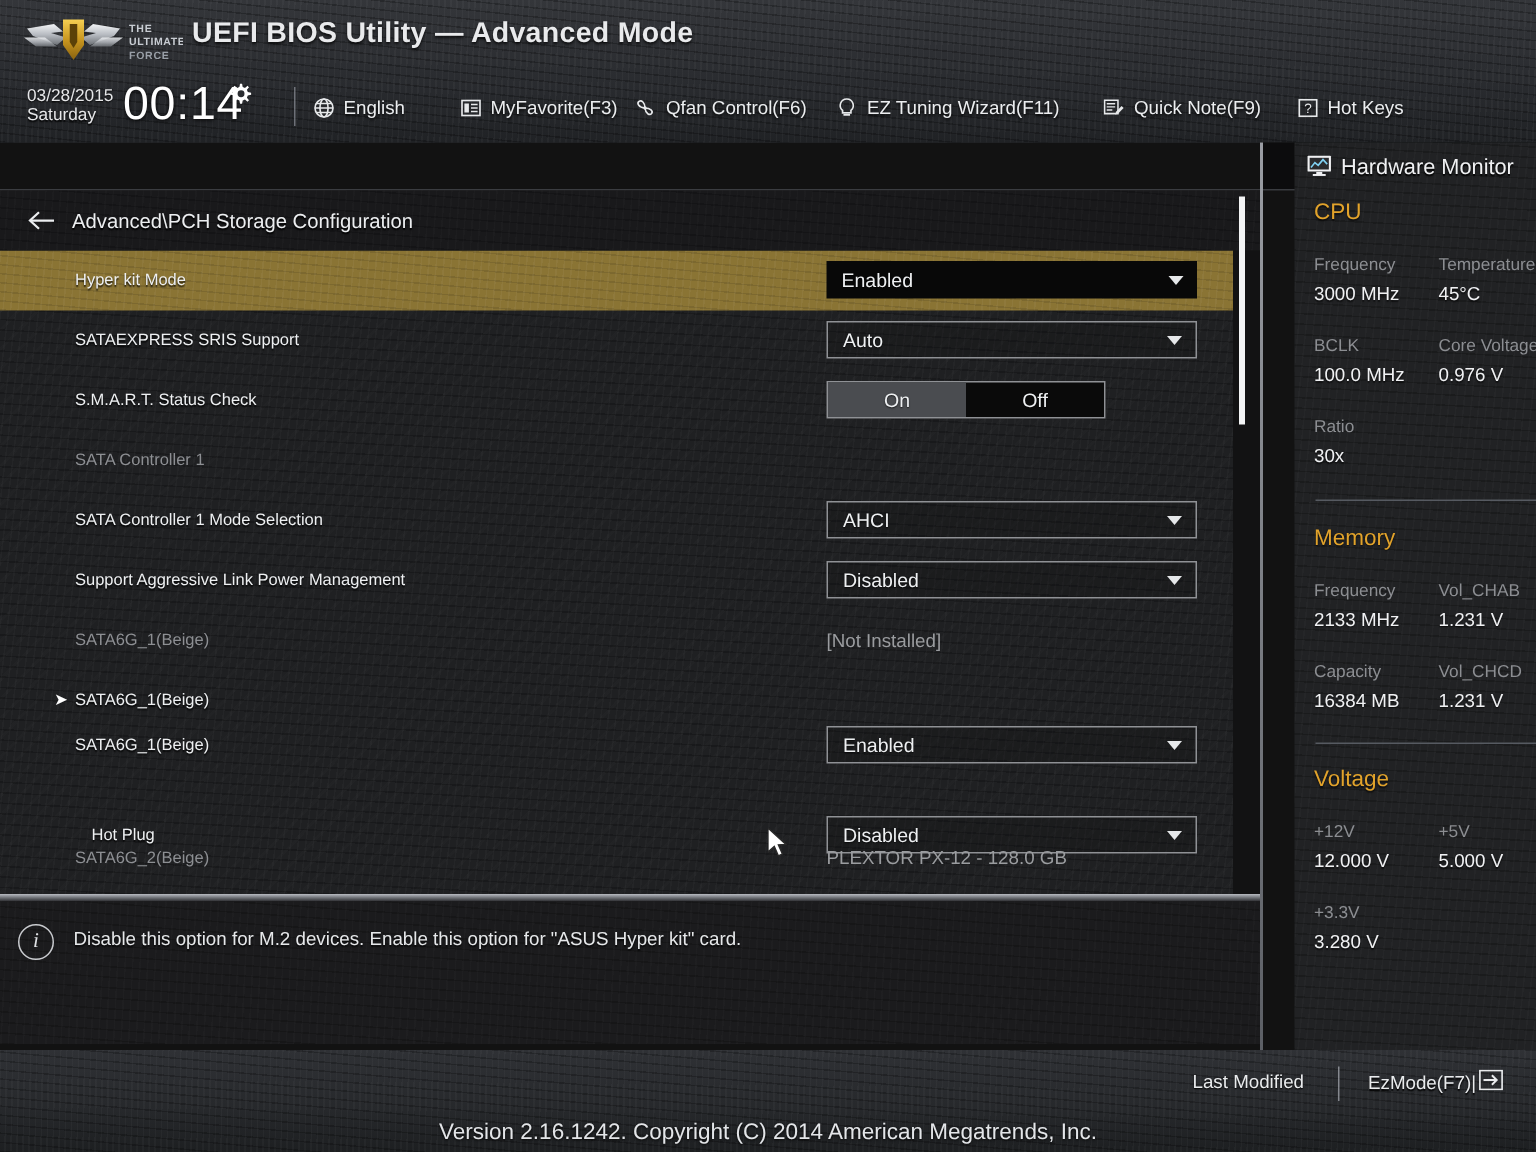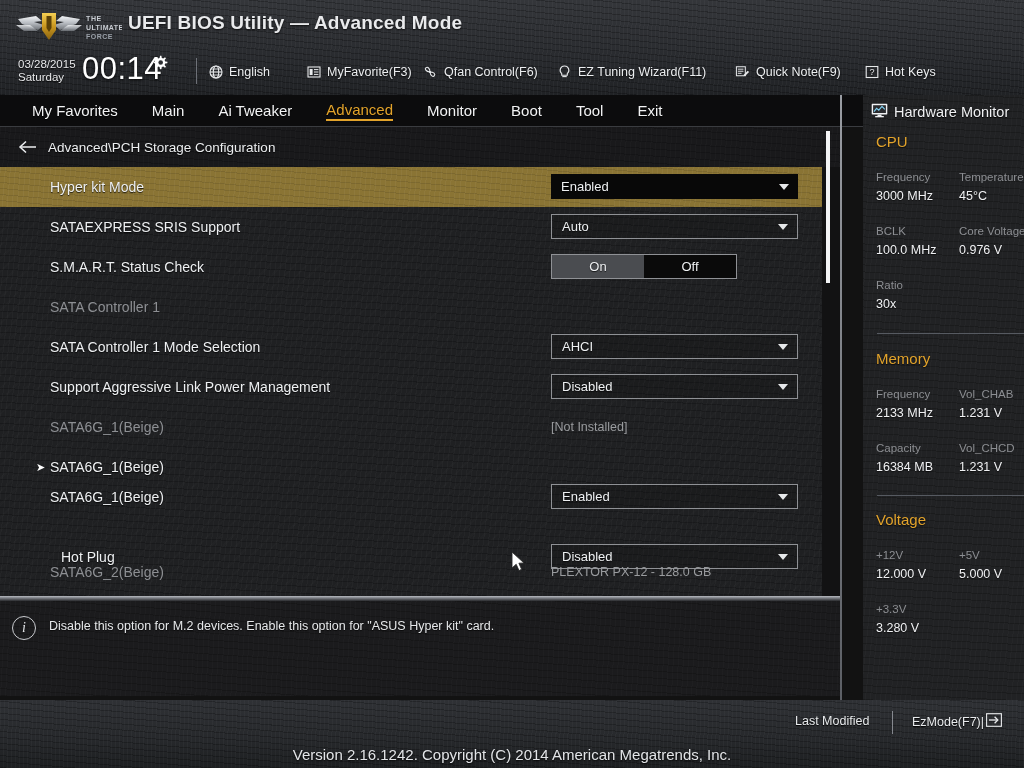--- a/index.html
+++ b/index.html
@@ -109,21 +109,21 @@
     position:absolute; left:0; width:822px; height:40px;
     display:flex; align-items:center;
   }
   .row.hl {
     background-color:#8a7434;
     background-image:
       repeating-linear-gradient(95deg, rgba(255,255,255,.04) 0 1px, transparent 1px 5px),
       repeating-linear-gradient(5deg, rgba(0,0,0,.10) 0 1px, transparent 1px 6px);
   }
   .rlabel {
-    position:absolute; font-size:14px; color:#eef0f2; white-space:nowrap;
+    position:absolute; font-size:11px; color:#eef0f2; white-space:nowrap;
     text-shadow:0 1px 1px rgba(0,0,0,.8);
   }
   .rlabel.dim { color:#8d8f93; text-shadow:none; }
   .caret {
     position:absolute; left:36px; font-size:11px; color:#fff; line-height:1;
   }
   .rvalue-text {
     position:absolute; left:551px; font-size:12.5px; color:#9a9c9f; white-space:nowrap;
   }
 
@@ -355,30 +355,20 @@
       <span class="hdr-ico">
         <svg width="14" height="14" viewBox="0 0 14 14">
           <rect x="1.2" y="1.5" width="11.6" height="11" fill="none" stroke="#e7e9eb" stroke-width="1.1"></rect>
           <text x="7" y="10.4" text-anchor="middle" font-family="Liberation Sans, sans-serif" font-size="9" fill="#e7e9eb">?</text>
         </svg>
       </span>
       <span>Hot Keys</span>
     </div>
   </div>
 
-  <div id="nav">
-    <div class="tab">My Favorites</div>
-    <div class="tab">Main</div>
-    <div class="tab">Ai Tweaker</div>
-    <div class="tab active">Advanced</div>
-    <div class="tab">Monitor</div>
-    <div class="tab">Boot</div>
-    <div class="tab">Tool</div>
-    <div class="tab">Exit</div>
-  </div>
   <div id="nav-right"></div>
   <div id="nav-underline"></div>
 
   <div id="crumbbar">
     <span id="crumb-arrow">
       <svg width="19" height="14" viewBox="0 0 19 14">
         <line x1="2" y1="7" x2="18" y2="7" stroke="#eceef0" stroke-width="1.5"></line>
         <polyline points="8,1.5 2,7 8,12.5" fill="none" stroke="#eceef0" stroke-width="1.5"></polyline>
       </svg>
     </span>

